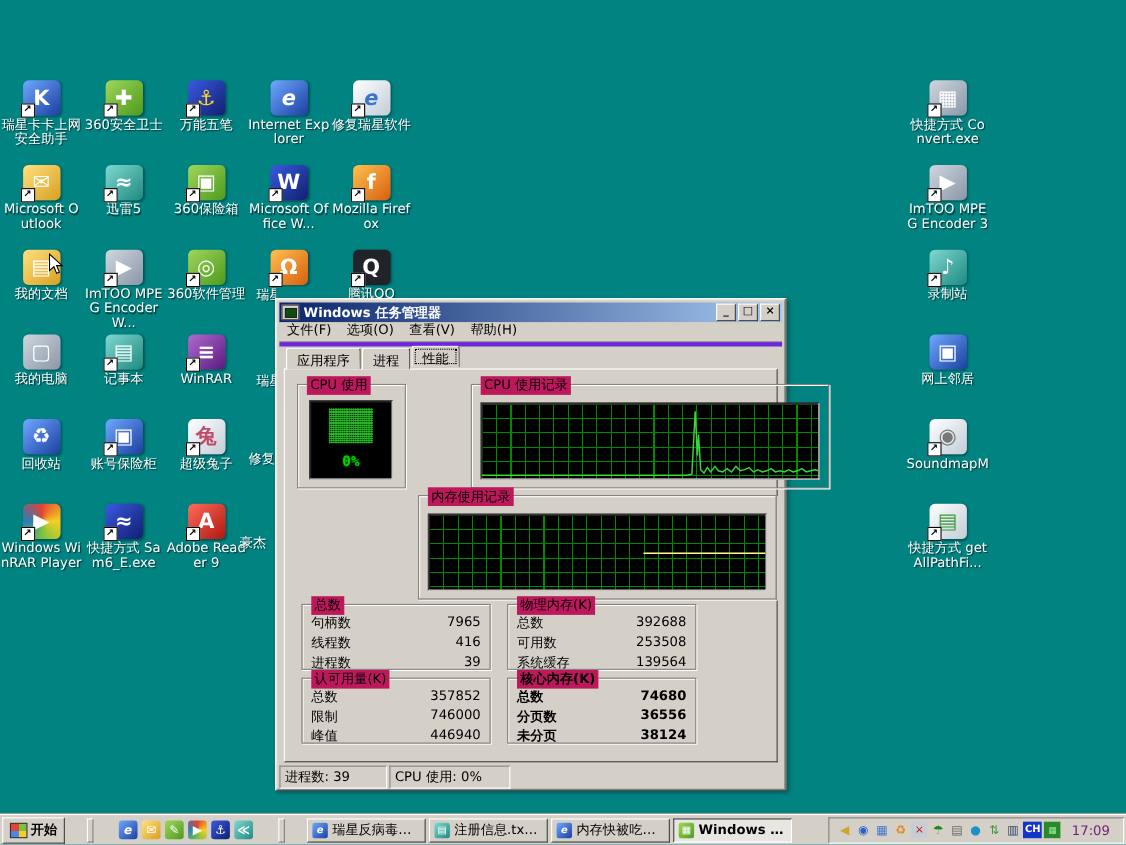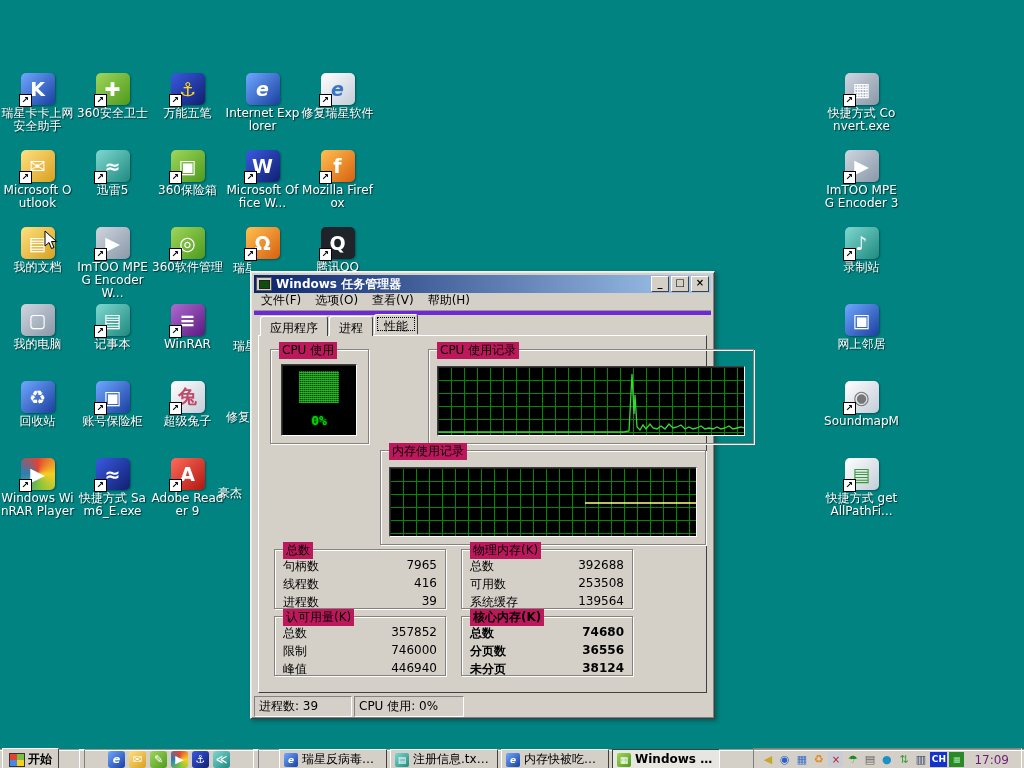--- a/index.html
+++ b/index.html
@@ -106,21 +106,21 @@
   .stat-grid{position:absolute;left:8px;right:8px;top:8px;display:grid;
              grid-template-columns:1fr auto;row-gap:1px;color:#000;}
   .stat-val{text-align:right;}
   .statusbar{position:absolute;left:3px;bottom:3px;right:3px;height:19px;display:flex;gap:2px;
              align-items:center;background:#d4d0c8;padding-top:2px;box-sizing:border-box;}
   .scell{border:1px solid #86837c;border-bottom-color:#fff;border-right-color:#fff;
          padding:1px 4px;color:#000;white-space:nowrap;overflow:hidden;}
   #sc1{width:88px;}#sc2{width:100px;}#sc3{flex:1;}
   .grip{width:13px;background:repeating-linear-gradient(135deg,transparent 0 2px,#808080 2px 3px,#fff 3px 4px);}
   
-  #taskbar{position:absolute;left:0;bottom:0;width:1024px;height:18px;background:#d4d0c8;
+  #taskbar{position:absolute;left:0;bottom:0;width:1024px;height:28px;background:#d4d0c8;
            border-top:1px solid #fff;box-shadow:0 -1px 0 #9a968e;display:flex;align-items:center;
            padding:0 2px;box-sizing:border-box;z-index:10;gap:20px;}
   #start-btn{display:flex;align-items:center;gap:3px;height:22px;padding:0 6px;background:#d4d0c8;
              border:1px solid #404040;border-top-color:#fff;border-left-color:#fff;font-weight:bold;}
   .flag{width:14px;height:12px;background:conic-gradient(#7ac143 0 90deg,#f5d020 0 180deg,#4a86e8 0 270deg,#e34234 0 360deg);
         border:1px solid #333;}
   .tb-grip{width:4px;height:20px;border:1px solid #808080;border-top-color:#fff;border-left-color:#fff;}
   .ql{display:flex;gap:4px;align-items:center;padding:0 3px;}
   .qlicon{width:17px;height:17px;border-radius:3px;color:#fff;font-size:11px;font-weight:bold;
           display:flex;align-items:center;justify-content:center;}

